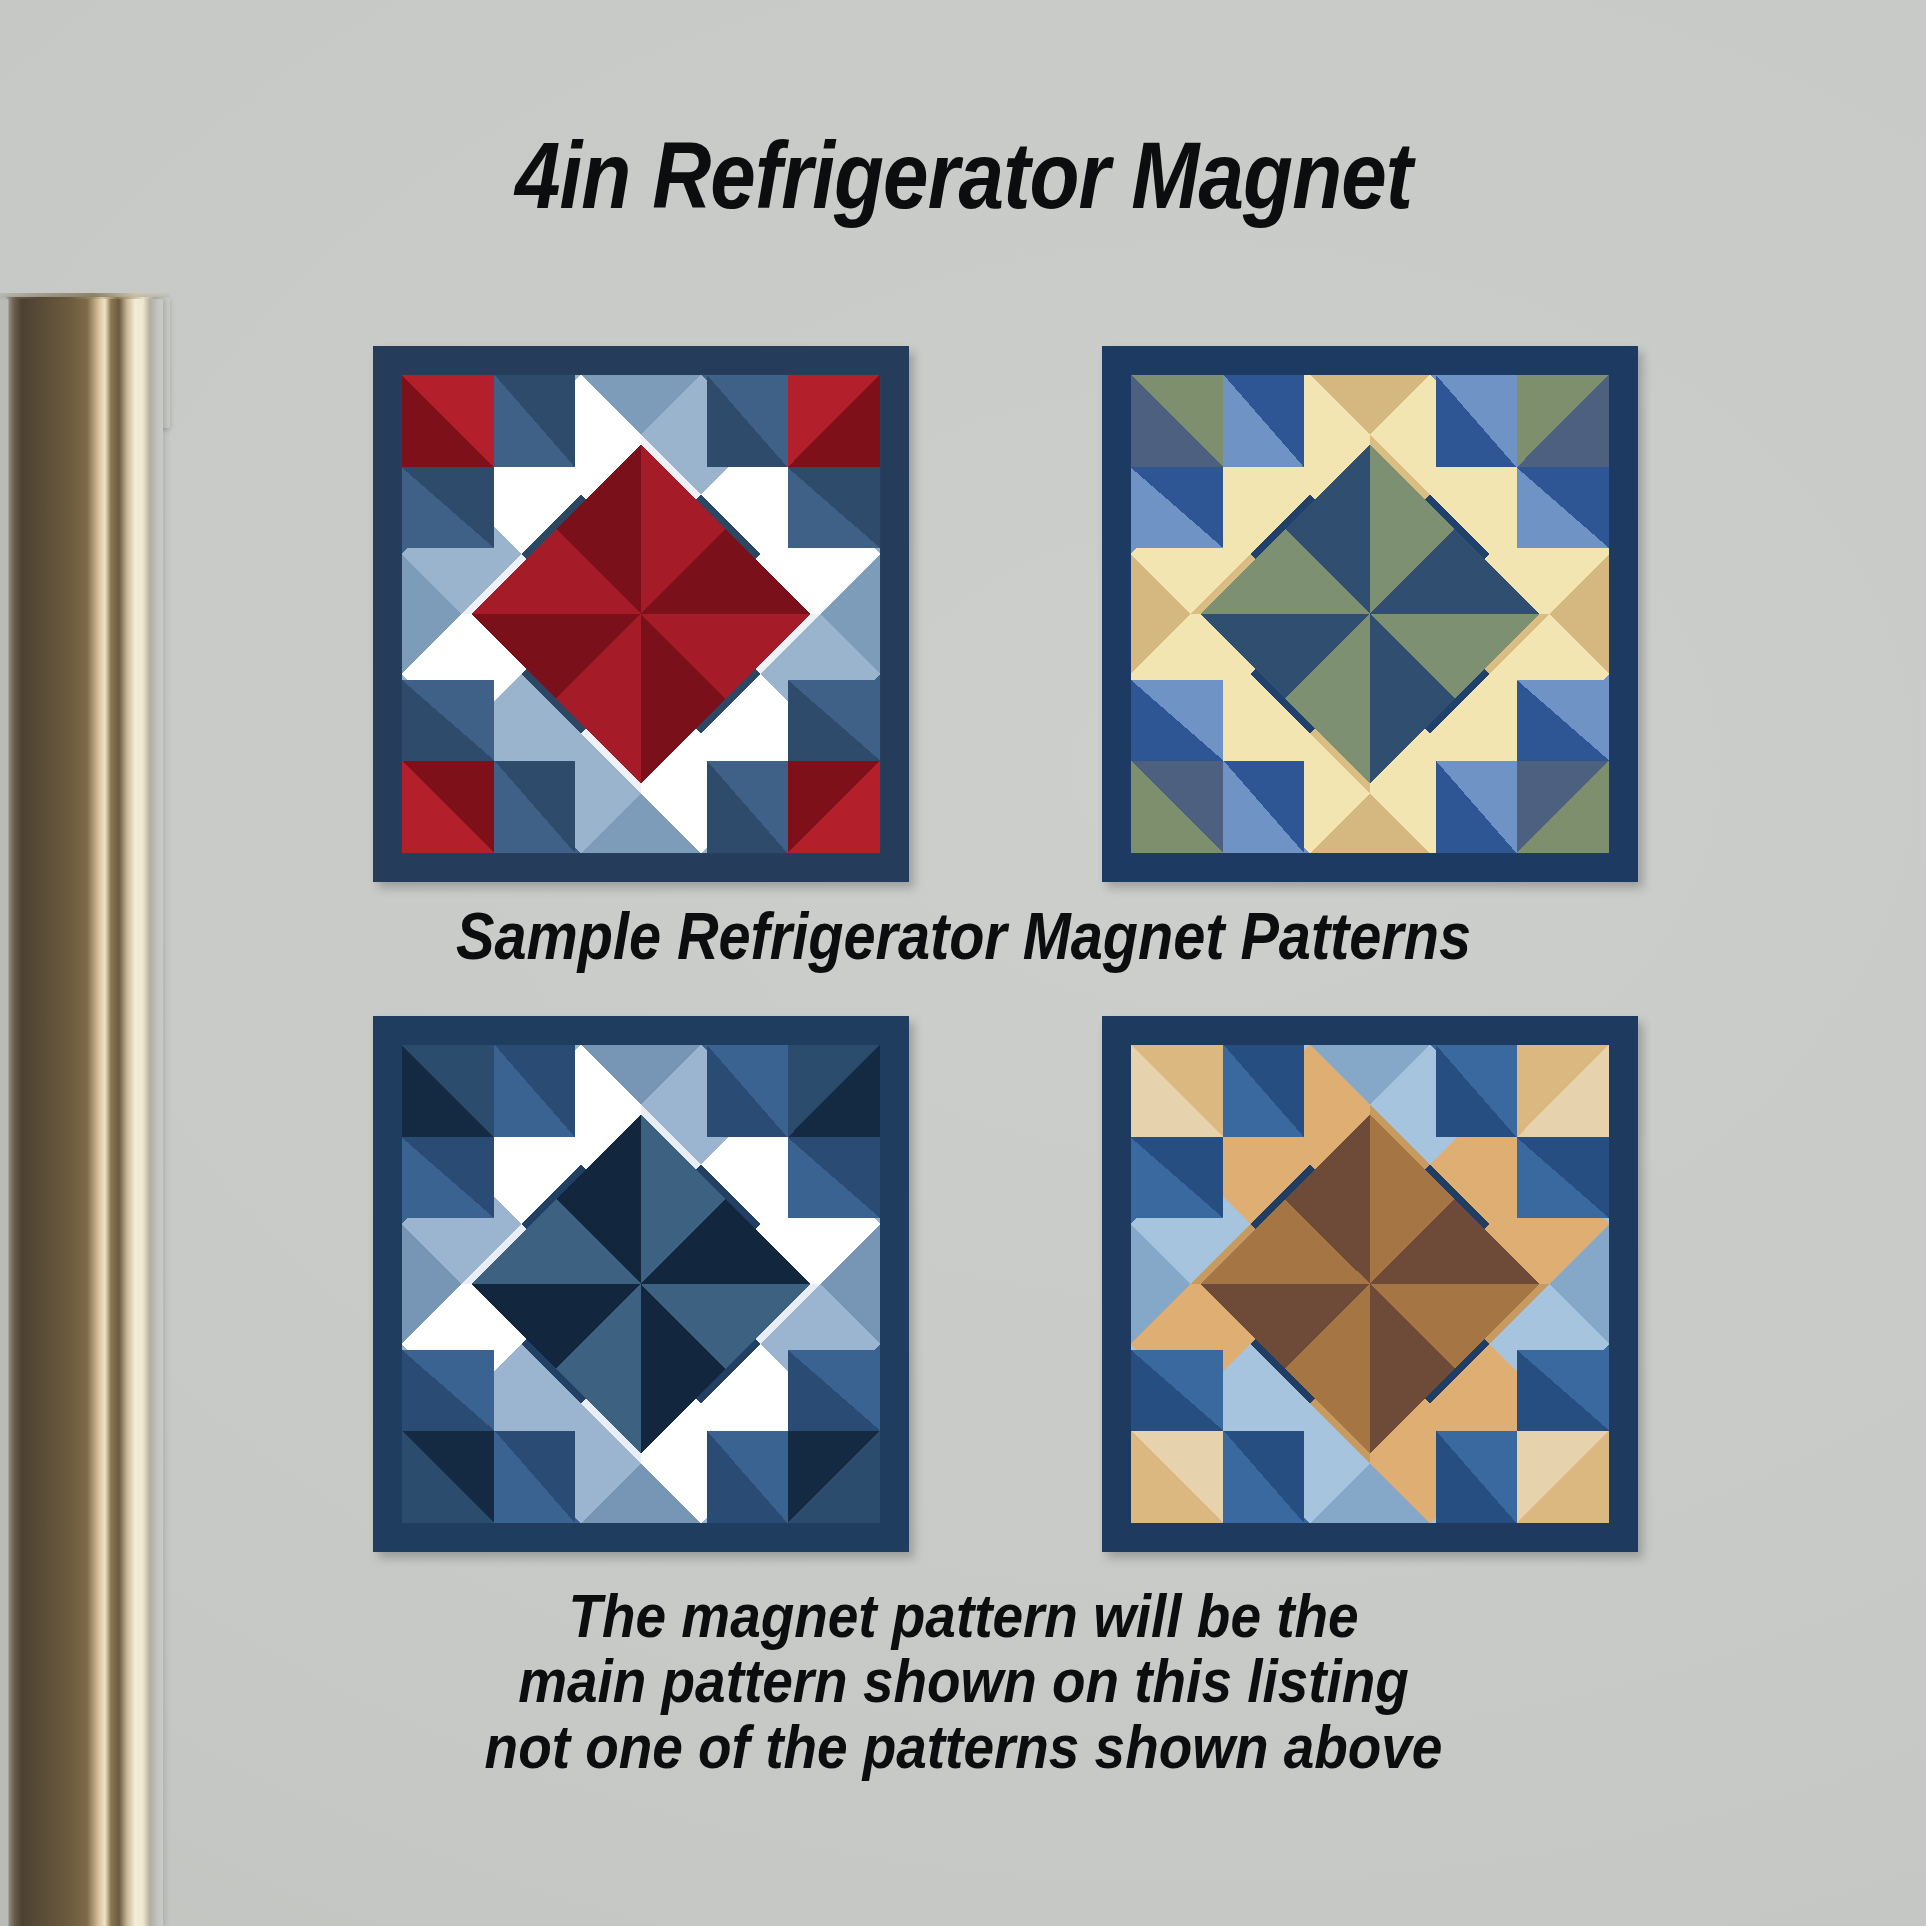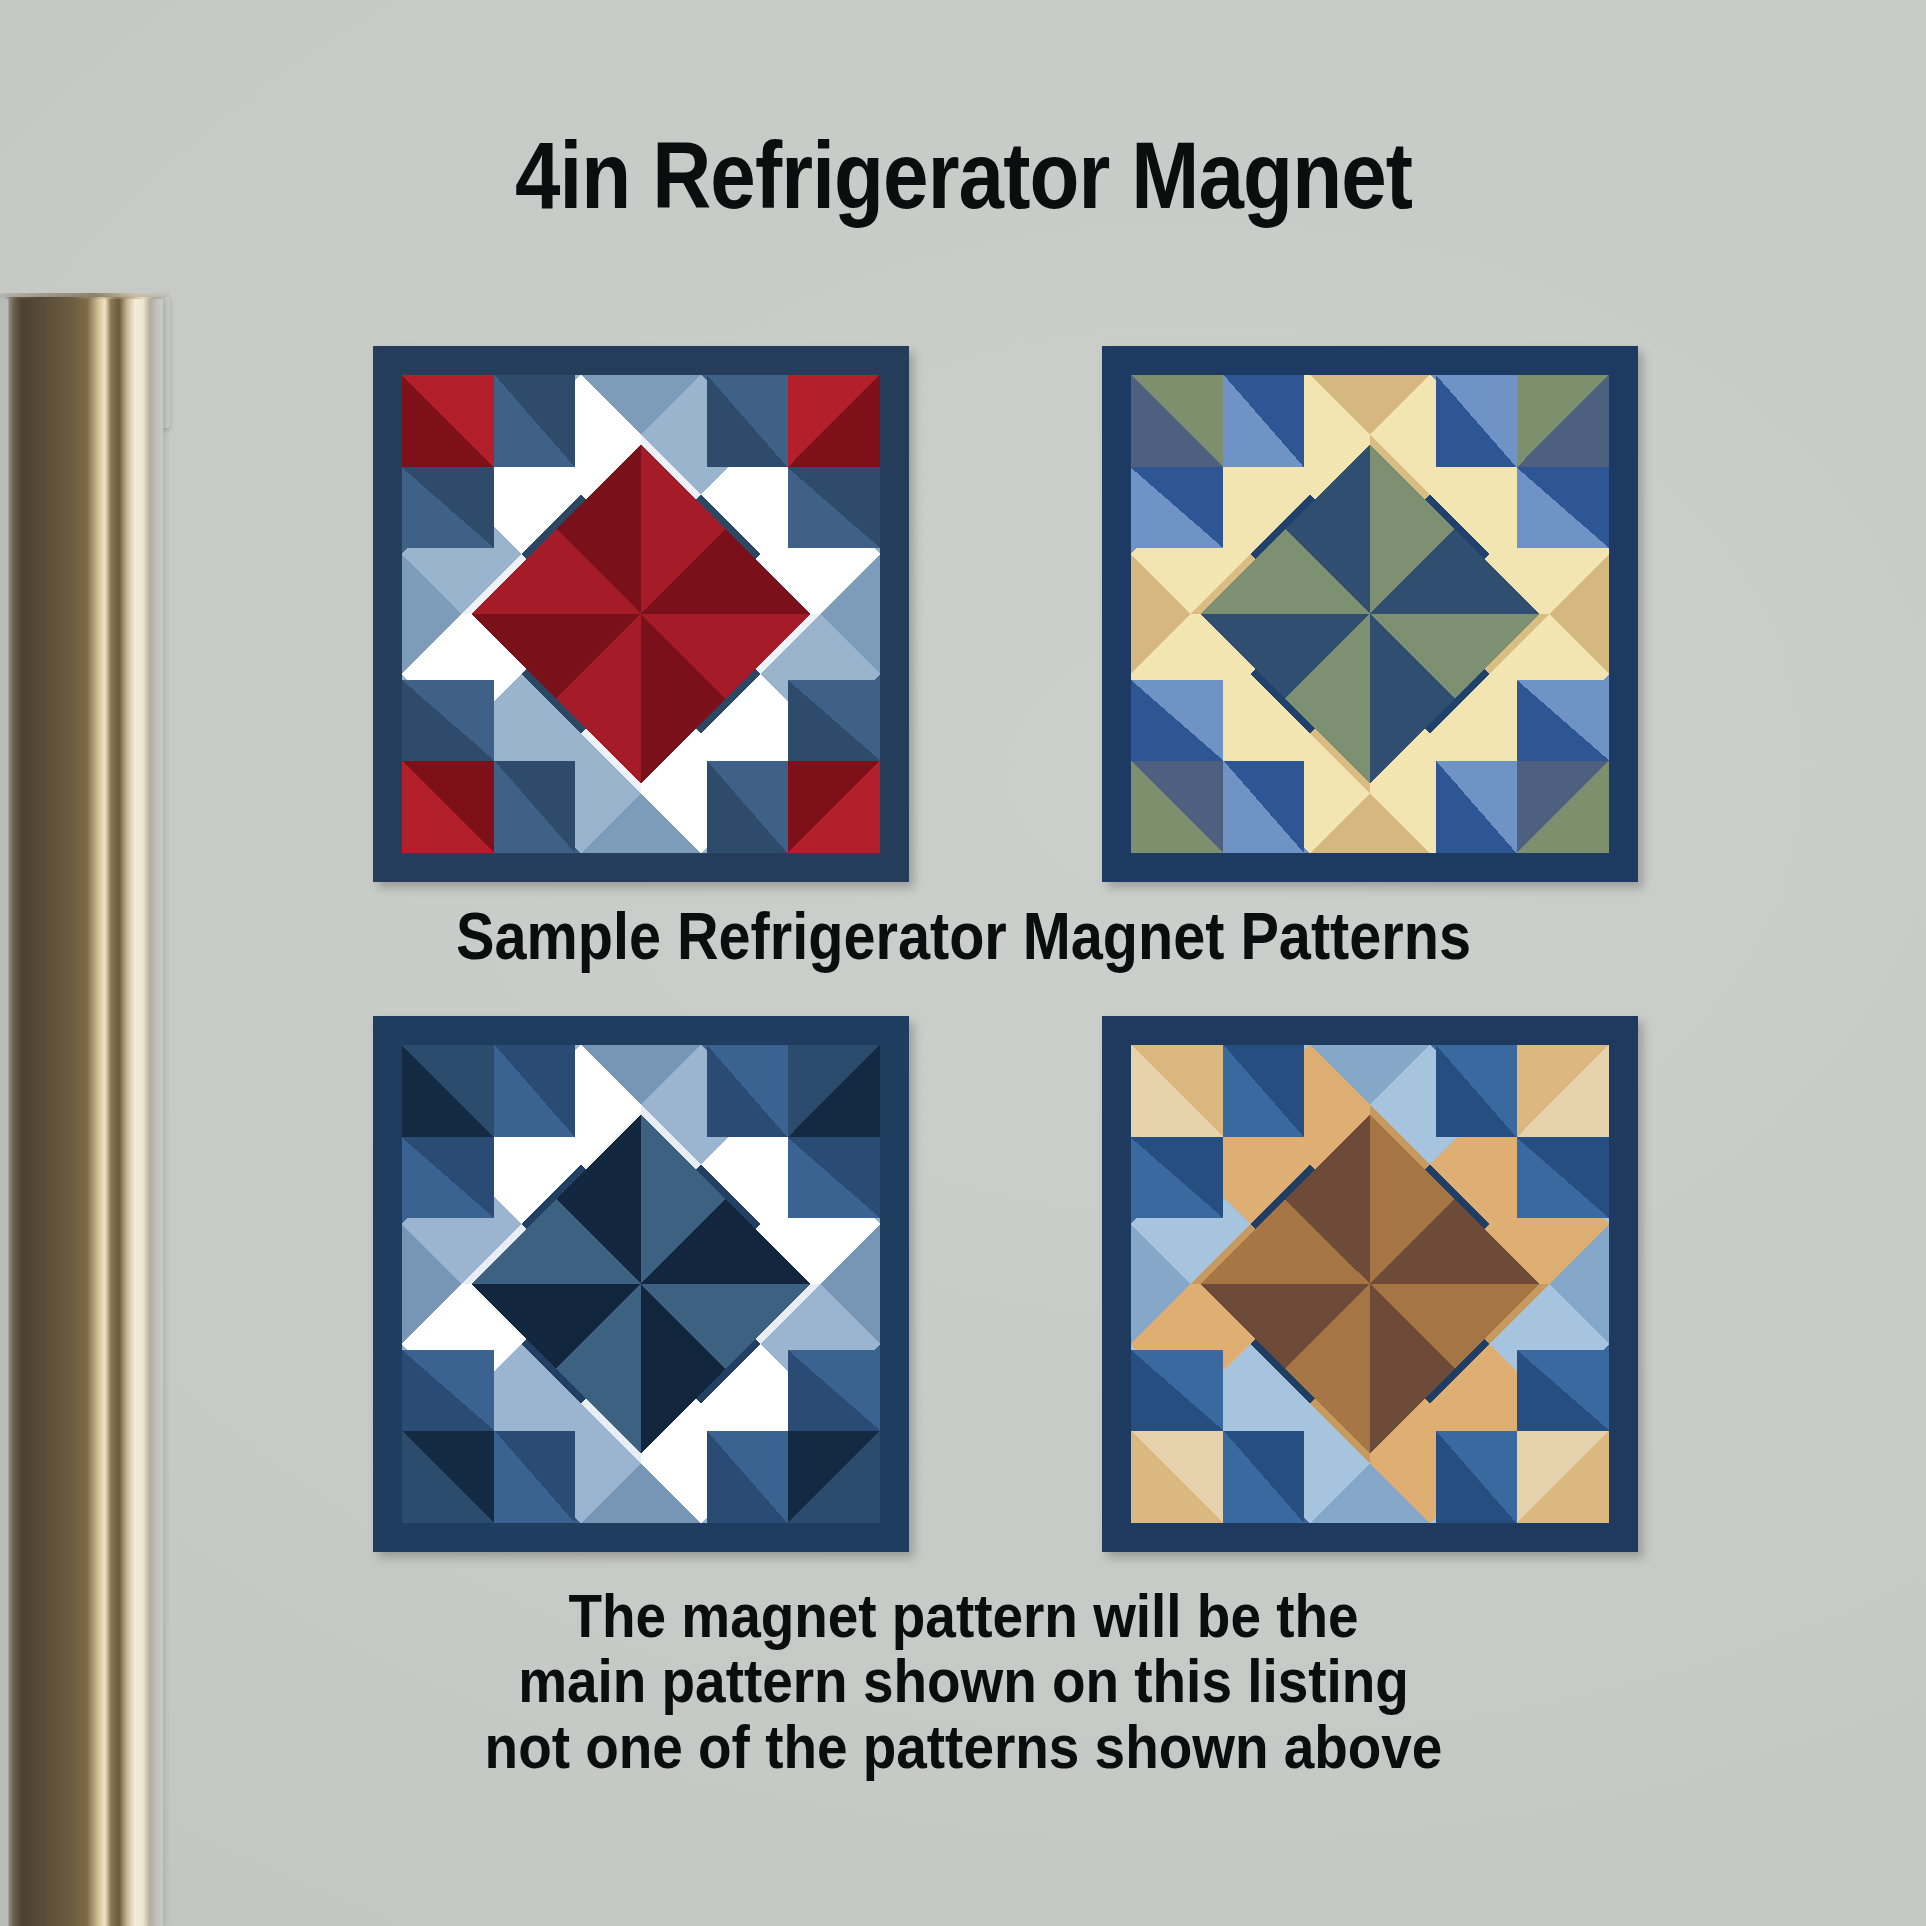--- a/index.html
+++ b/index.html
@@ -6,20 +6,21 @@
   body{
     width:1927px;height:1927px;overflow:hidden;
     font-family:"Liberation Sans","DejaVu Sans",sans-serif;
     background:#c9cbc8;
     position:relative;
   }
   #stage{
     position:absolute;inset:0;
     background:
       radial-gradient(ellipse 150% 110% at 62% 40%, #cdcfcc 0%, #c6c8c5 55%, #bcbeba 100%);
+    font-style: italic;
   }
   
   .pole{
     position:absolute;
     left:0px; top:299px; width:163px; height:1628px;
     background:linear-gradient(to right,
       #b9bbb7 0px, #b9bbb7 8px,
       #8d8983 9px, #6b5f4a 14px,
       #4c4132 22px,
       #5d4f39 48px,

